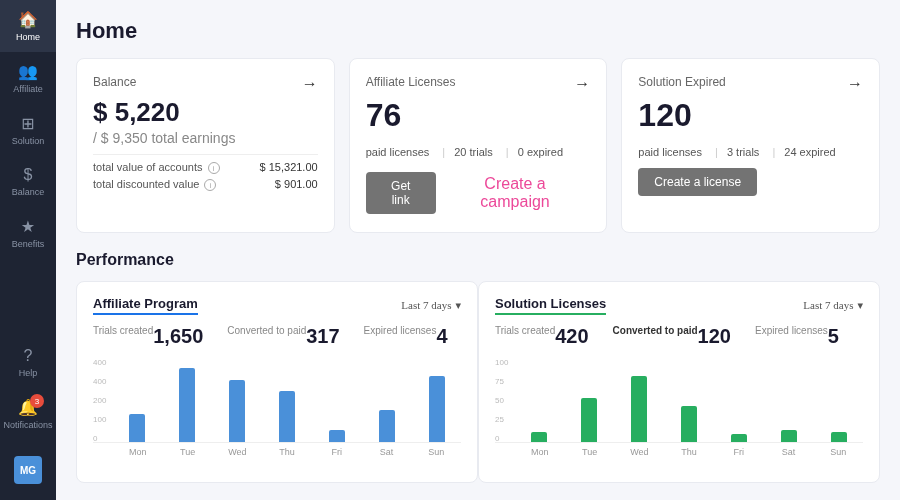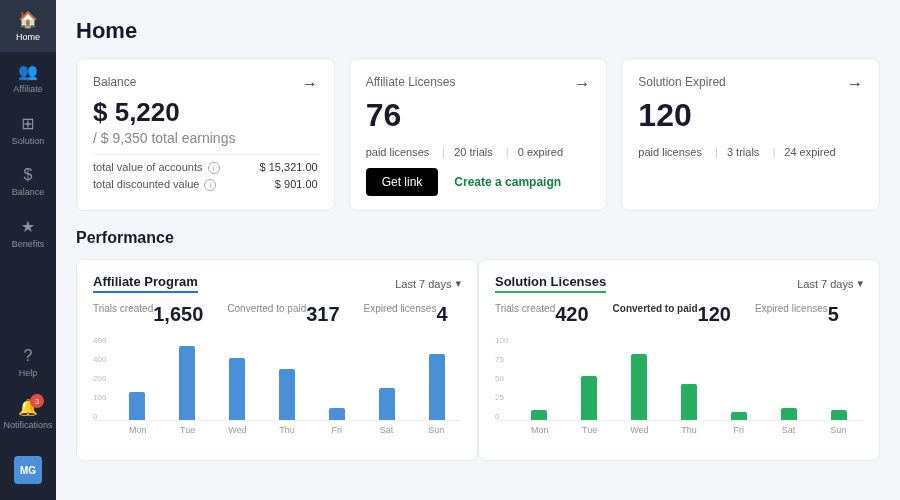--- a/index.html
+++ b/index.html
@@ -153,37 +153,37 @@
       margin-bottom: 12px;
     }
     .affiliate-sub {
       font-size: 11px;
       color: #555;
       margin-bottom: 10px;
     }
     .affiliate-sub span { margin-right: 6px; }
     .sep { color: #ccc; margin: 0 4px; }
     .btn-primary {
-      background: #000000;
+      background: #737373;
       color: #fff;
       border: none;
       border-radius: 4px;
       padding: 7px 16px;
       font-size: 12px;
       cursor: pointer;
       font-weight: 500;
     }
     .btn-link {
       background: none;
       border: none;
-      color: #15803d;
-      font-size: 12px;
+      color: #ec4899;
+      font-size: 16px;
       cursor: pointer;
       padding: 7px 12px;
-      font-weight: 700;
+      font-weight: 400;
     }
     .card-actions { display: flex; align-items: center; gap: 4px; }
 
     
     .performance-title {
       font-size: 16px;
       font-weight: 600;
       color: #1a1a2e;
       margin-bottom: 12px;
     }
@@ -207,25 +207,25 @@
     .perf-card-title {
       font-size: 13px;
       font-weight: 600;
       color: #1a1a2e;
       border-bottom: 2px solid #1a73e8;
       padding-bottom: 2px;
     }
     .perf-card-title.green { border-bottom-color: #27ae60; }
     .period-selector {
       display: flex;
-      align-items: center;
       font-size: 11px;
       color: #555;
       cursor: pointer;
       gap: 4px;
+      font-family: Liberation Serif, serif;
     }
     .metrics-row {
       display: flex;
       gap: 24px;
       margin-bottom: 10px;
     }
     .metric { display: flex; flex-direction: row; }
     .metric-label { font-size: 10px; color: #888; margin-bottom: 2px; }
     .metric-value { font-size: 20px; font-weight: 700; color: #1a1a2e; }
     .metric.highlighted .metric-label { font-weight: 600; color: #333; }
@@ -342,20 +342,23 @@
         <span class="card-title">Solution Expired</span>
         <span class="card-arrow">→</span>
       </div>
       <div class="affiliate-main">120</div>
       <div class="affiliate-sub">
         <span>paid licenses</span>
         <span class="sep">|</span>
         <span>3 trials</span>
         <span class="sep">|</span>
         <span>24 expired</span>
+      </div>
+      <div class="card-actions">
+        <button class="btn-primary">Create a license</button>
       </div>
     </div>
   </div>
 
   <h2 class="performance-title">Performance</h2>
 
   <div class="perf-row">
 
     <div class="perf-card">
       <div class="perf-header">

